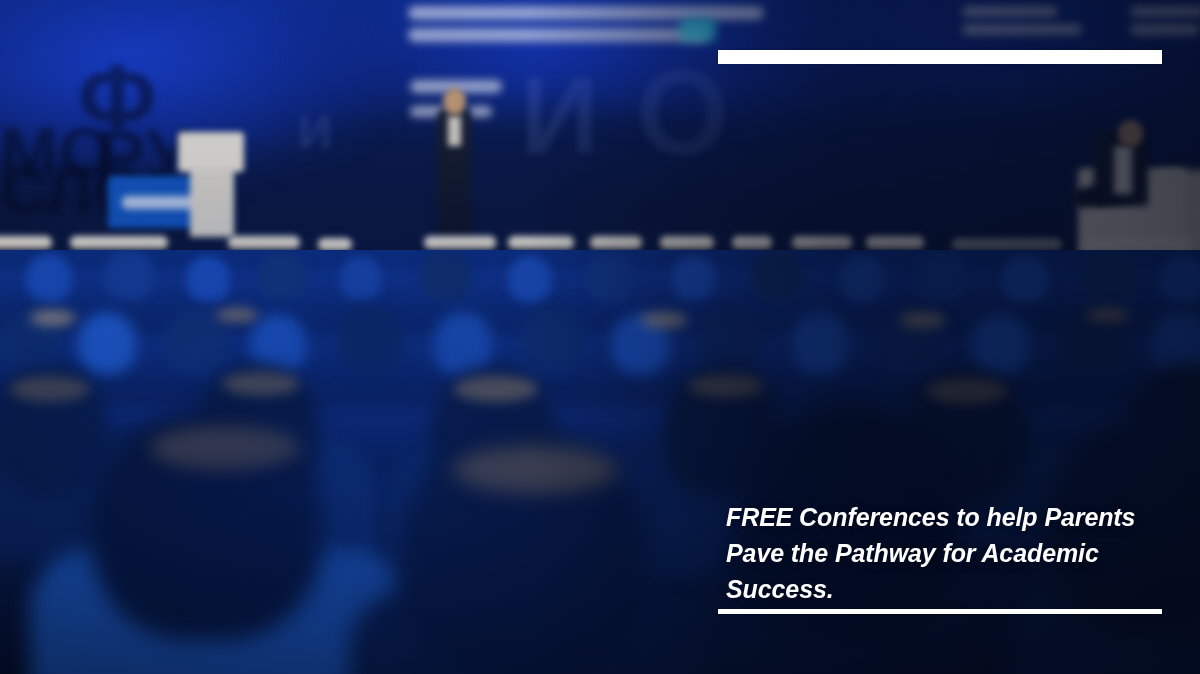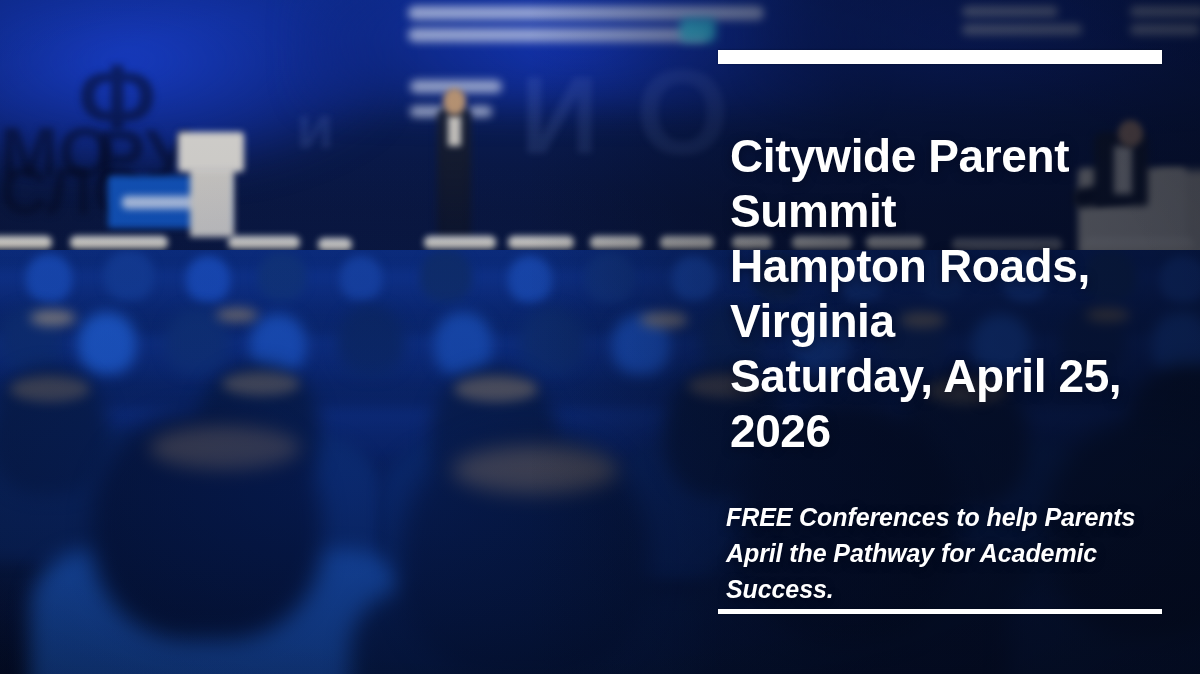--- a/index.html
+++ b/index.html
@@ -492,22 +492,19 @@
     </div>
 
     <div class="photo-blur-wash"></div>
     <div class="scrim"></div>
     <div class="vignette"></div>
   </div>
 
   <div class="overlay">
     <div class="rule rule-top"></div>
 
-    <h1 class="title">Citywide Parent Summit
-Hampton Roads, Virginia
-Saturday, April 25, 2026</h1>
-
-    <p class="subtitle">FREE Conferences to help Parents April the Pathway for Academic Success.</p>
+
+    <p class="subtitle">FREE Conferences to help Parents Pave the Pathway for Academic Success.</p>
 
     <div class="rule rule-bottom"></div>
   </div>
 
 </div>
 
 </body></html>

